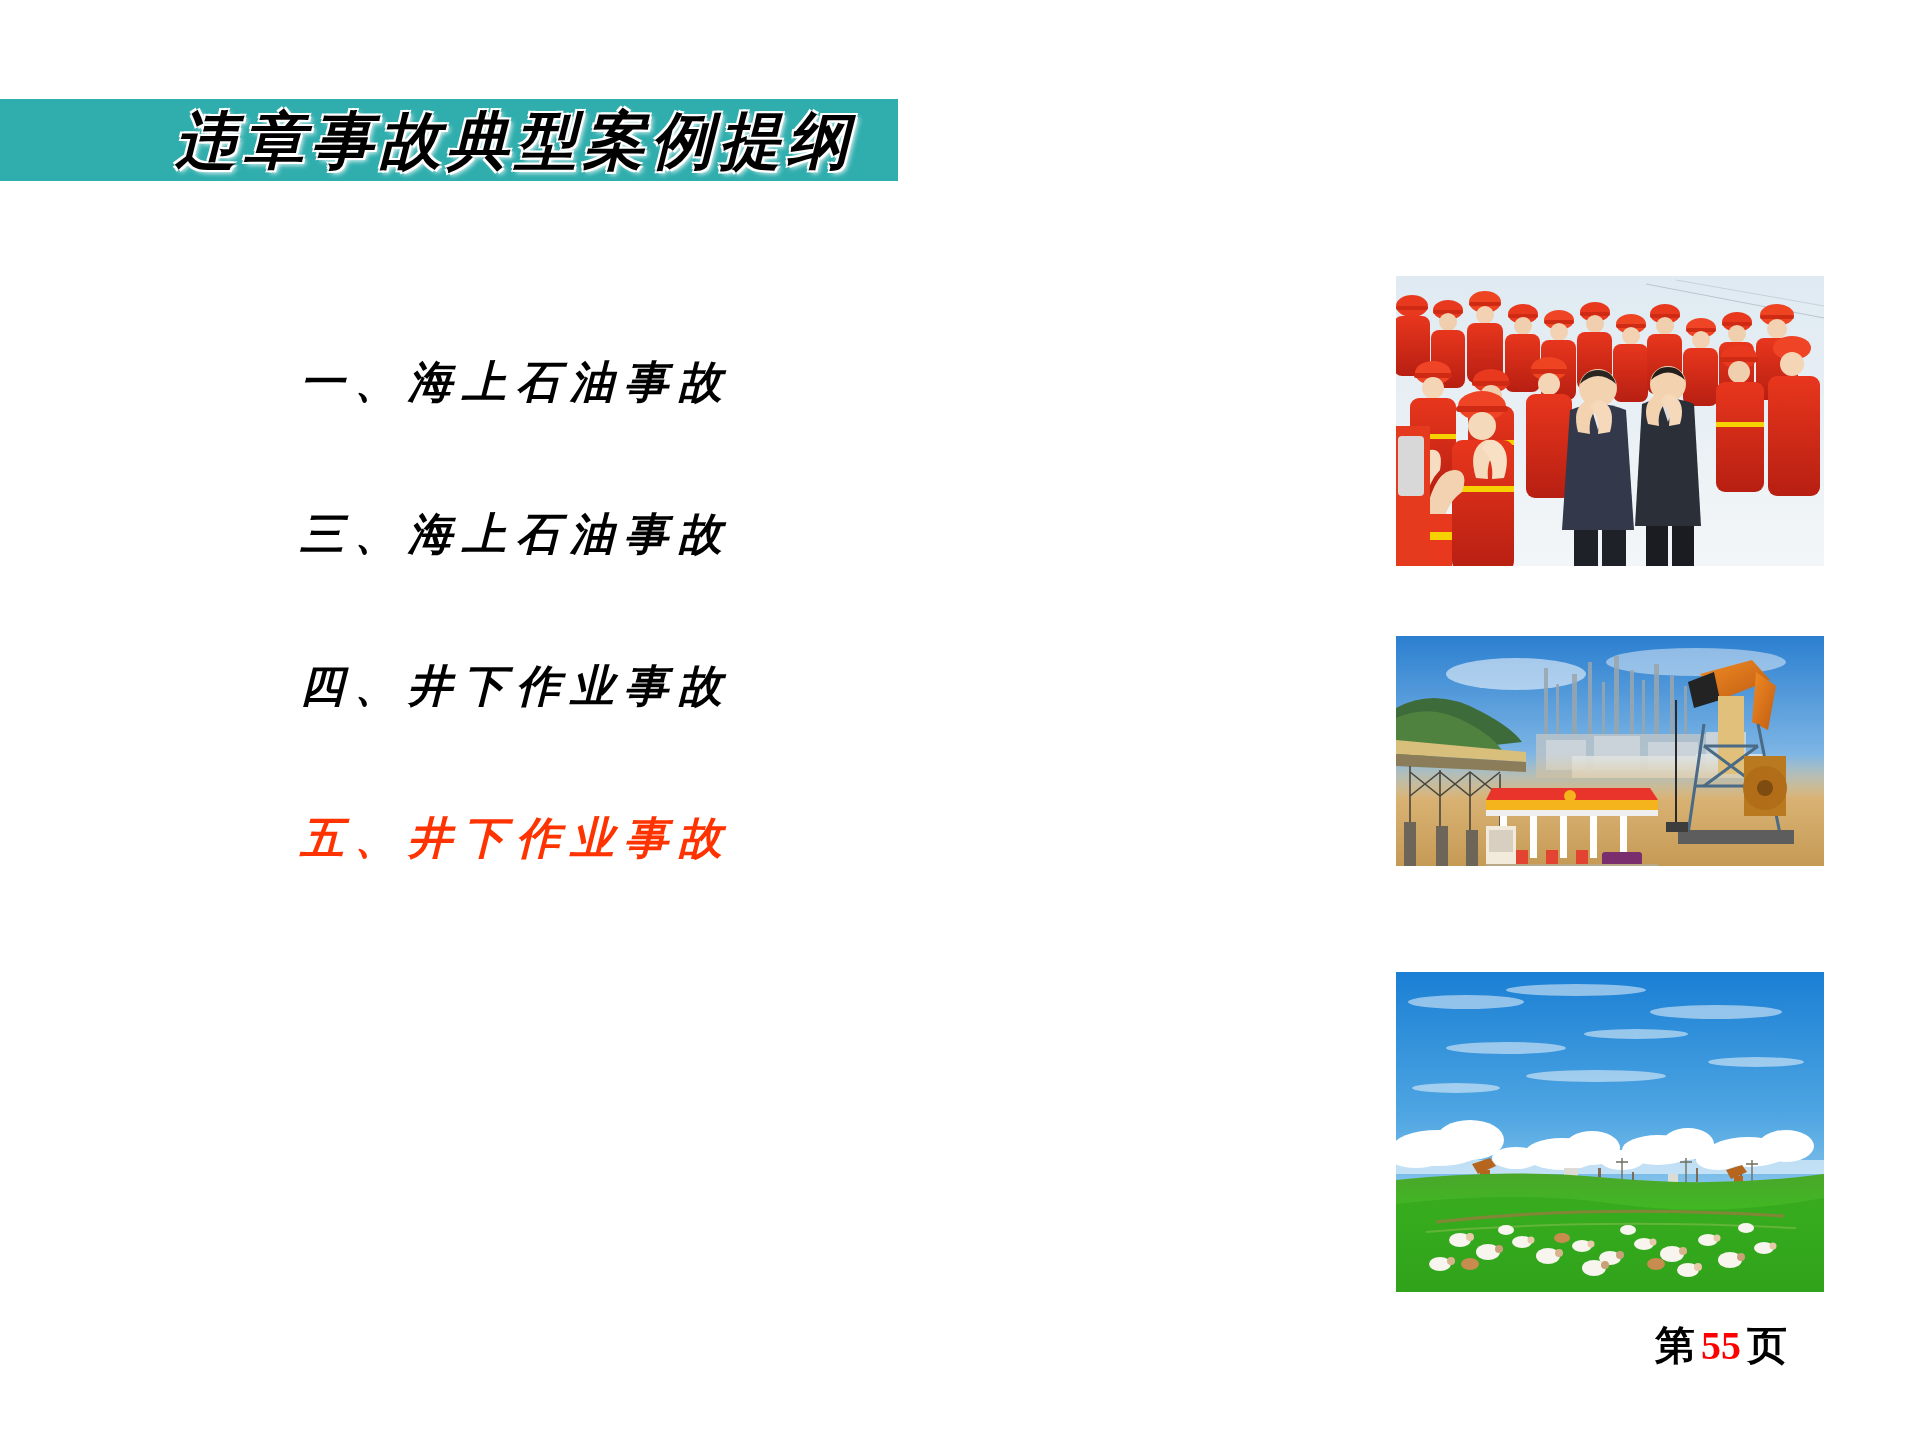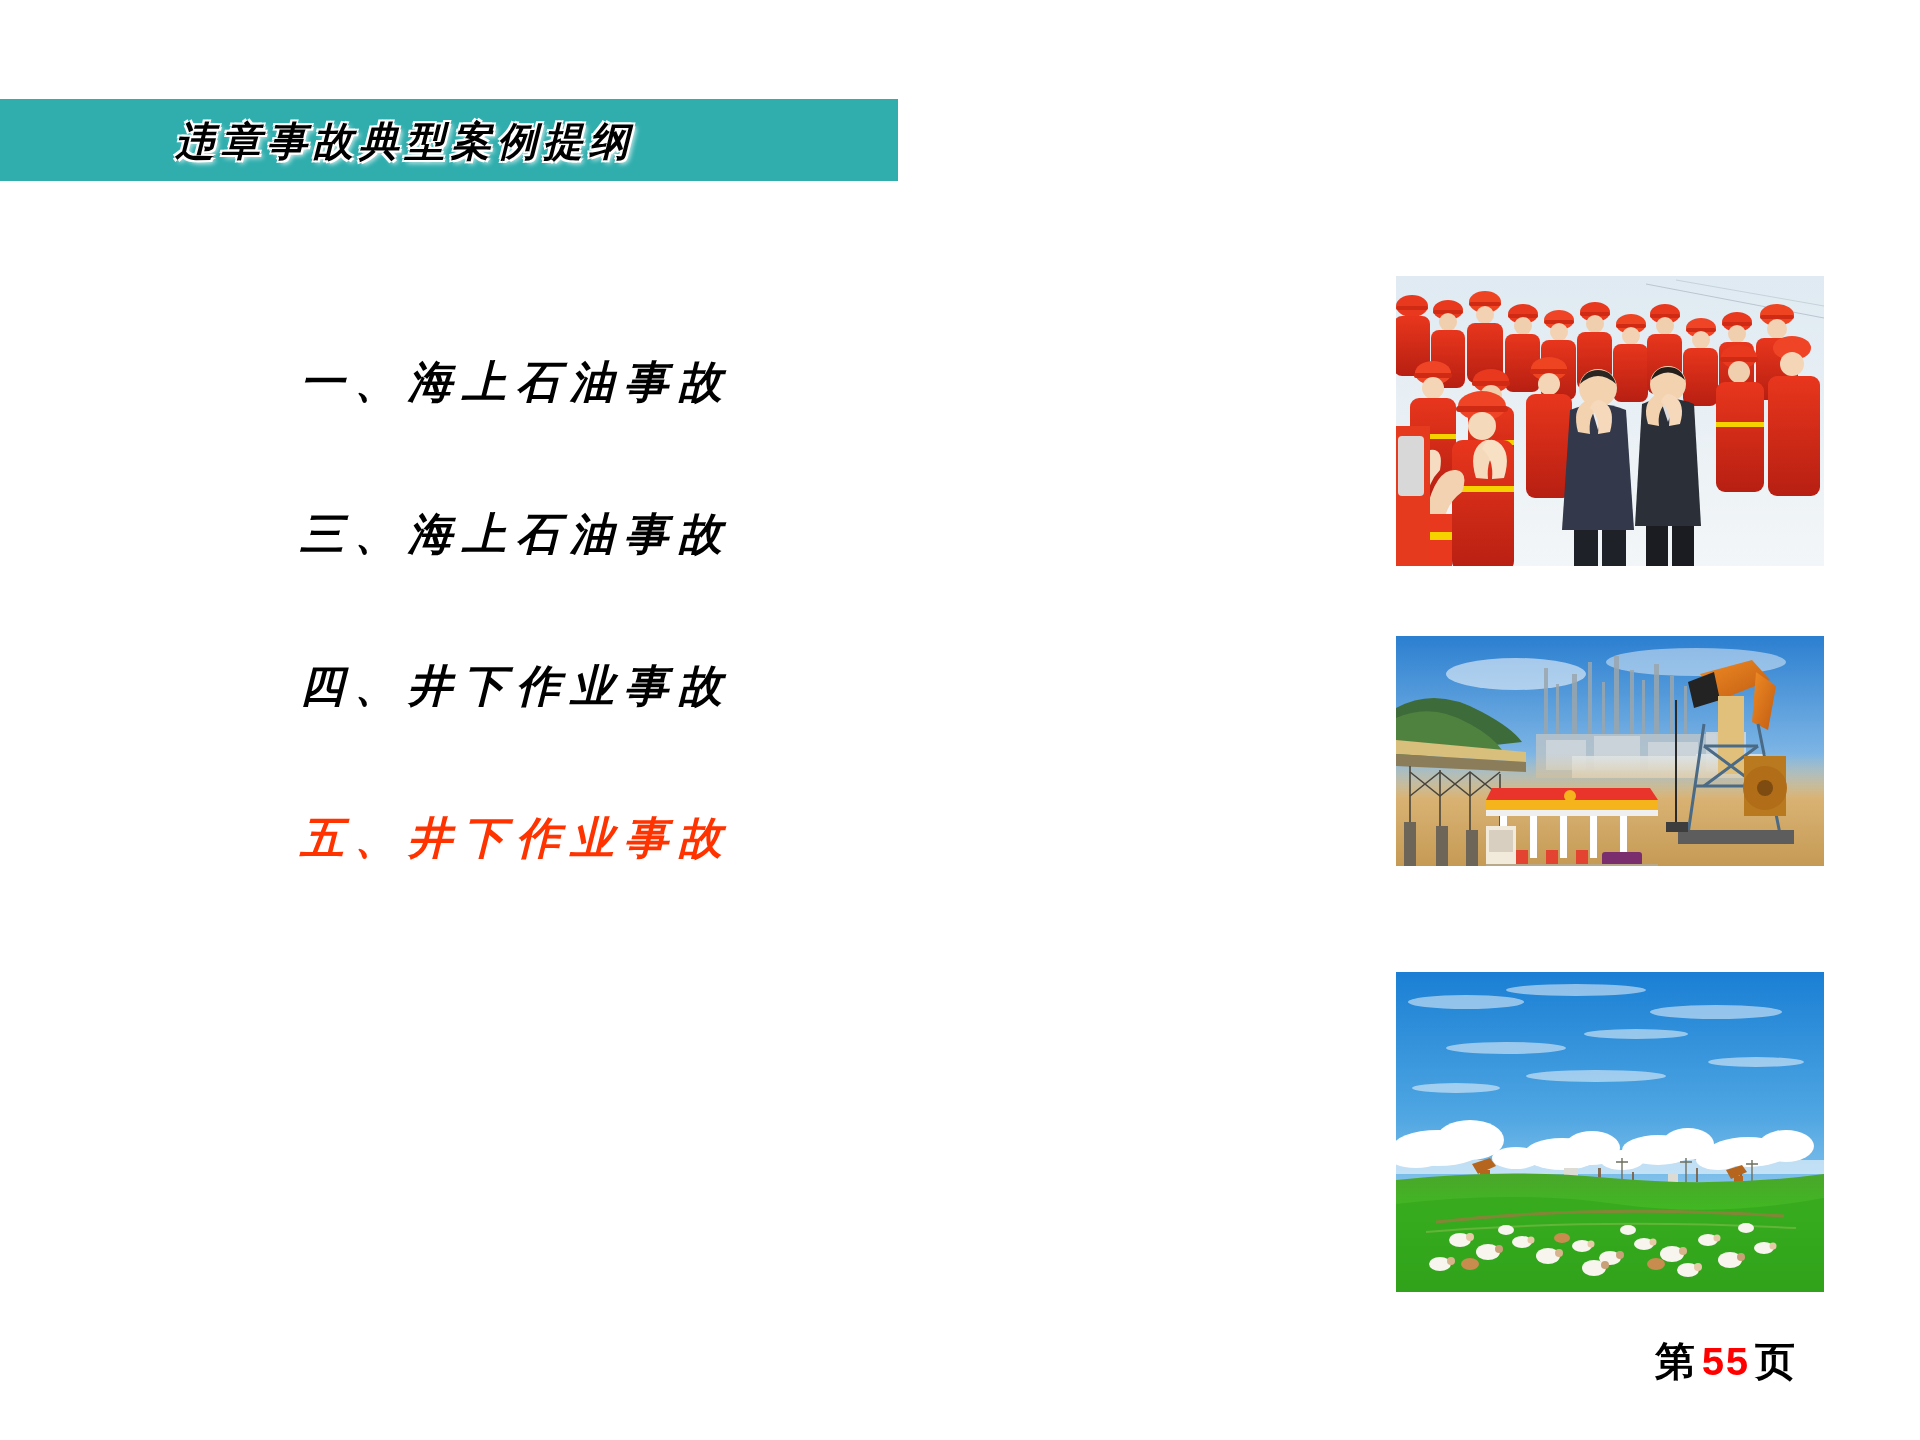--- a/index.html
+++ b/index.html
@@ -25,21 +25,21 @@
     background: #30AEAE;
   }
   #title-text {
     position: absolute;
     left: 175px;
     top: 95px;
     width: 760px;
     height: 92px;
     line-height: 92px;
     font-family: "DejaVu Serif", "Liberation Serif", serif;
-    font-size: 40px;
+    font-size: 62px;
     font-weight: bold;
     font-style: italic;
     letter-spacing: 6px;
     color: #000000;
     white-space: nowrap;
     text-shadow:
        2px 2px 0 #ffffff, -2px -2px 0 #ffffff,
        2px -2px 0 #ffffff, -2px 2px 0 #ffffff,
        3px 3px 5px rgba(255,255,255,0.95);
   }
@@ -75,26 +75,25 @@
   #photo-refinery  { left: 1396px; top: 636px;  width: 428px; height: 230px; }
   #photo-grassland { left: 1396px; top: 972px;  width: 428px; height: 320px; }
 
   .photo > svg { display: block; width: 100%; height: 100%; }
 
   
   #page-footer {
     position: absolute;
     left: 1655px;
     top: 1318px;
-    font-family: Liberation Mono, monospace;
+    font-family: Liberation Serif, serif;
     font-size: 40px;
     font-weight: bold;
     color: #000000;
     white-space: nowrap;
-    margin-top: 16px;
   }
   #page-footer .num {
     color: #FF0000;
     padding: 0 6px;
   }
 </style>
 </head>
 <body>
 
 <div id="title-banner"></div>

